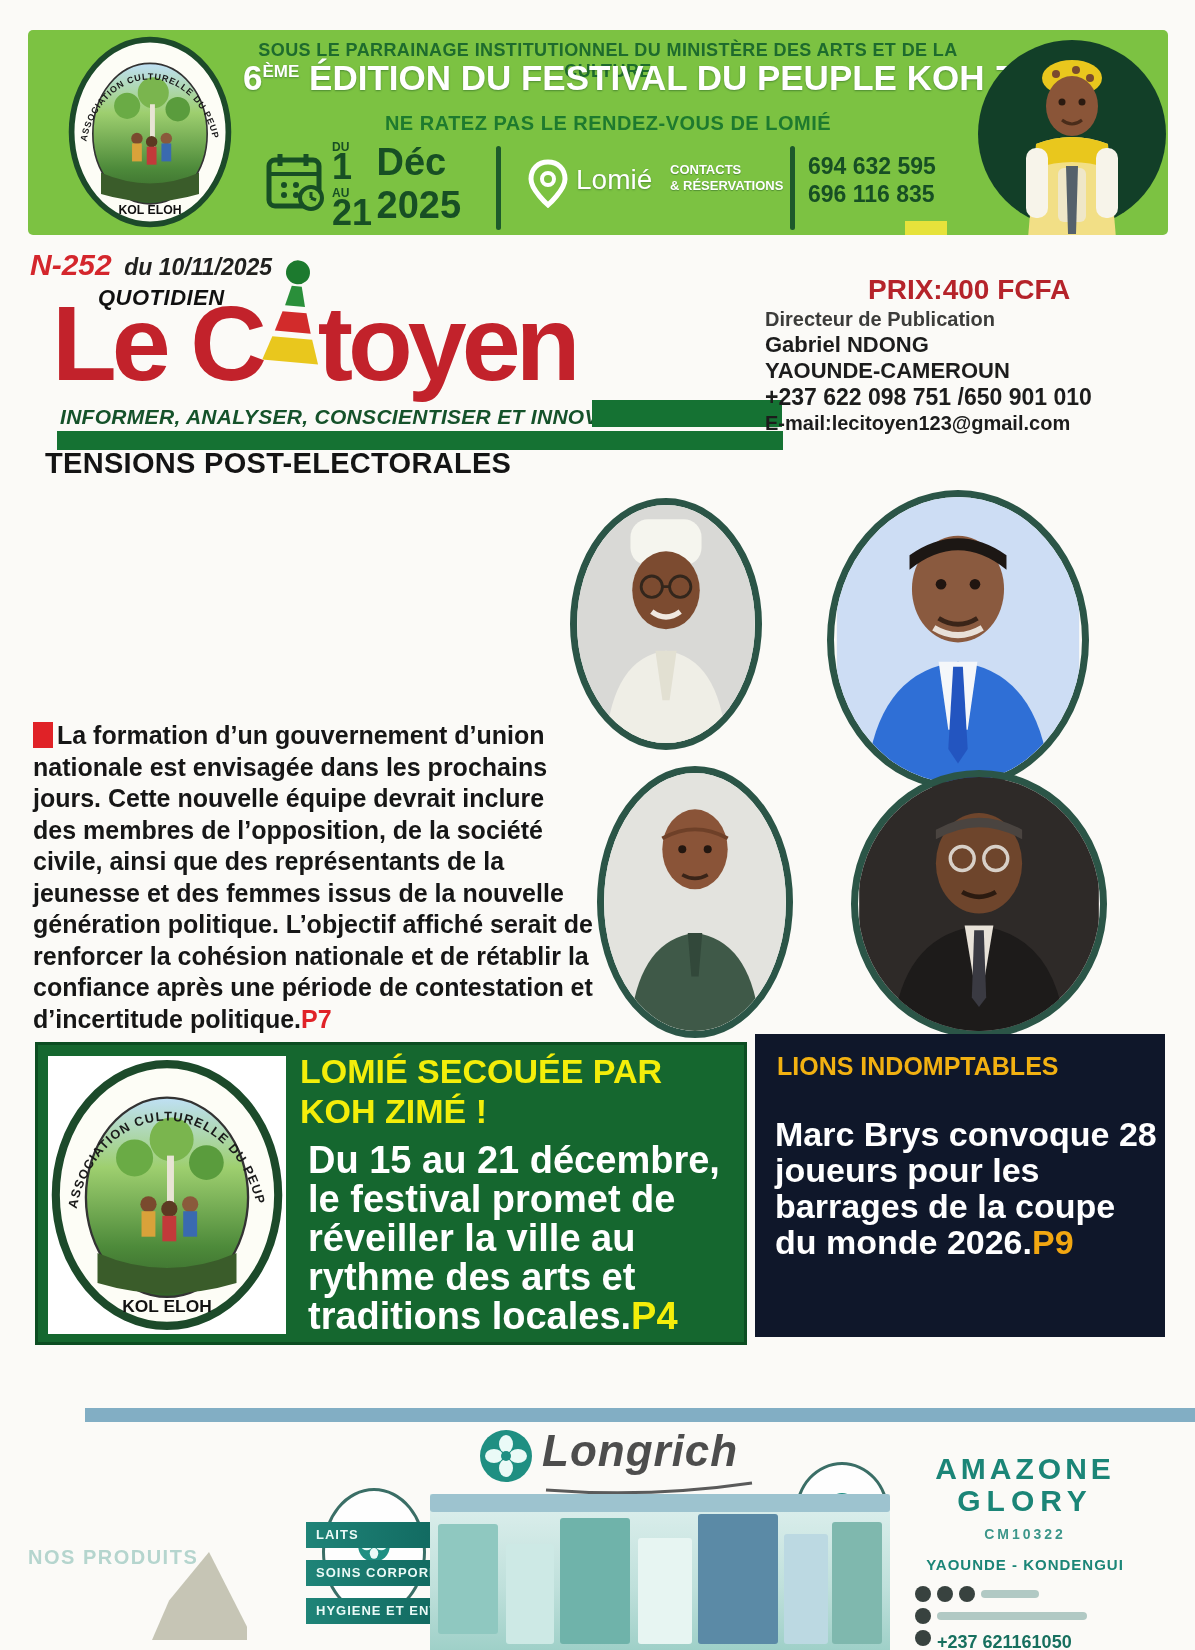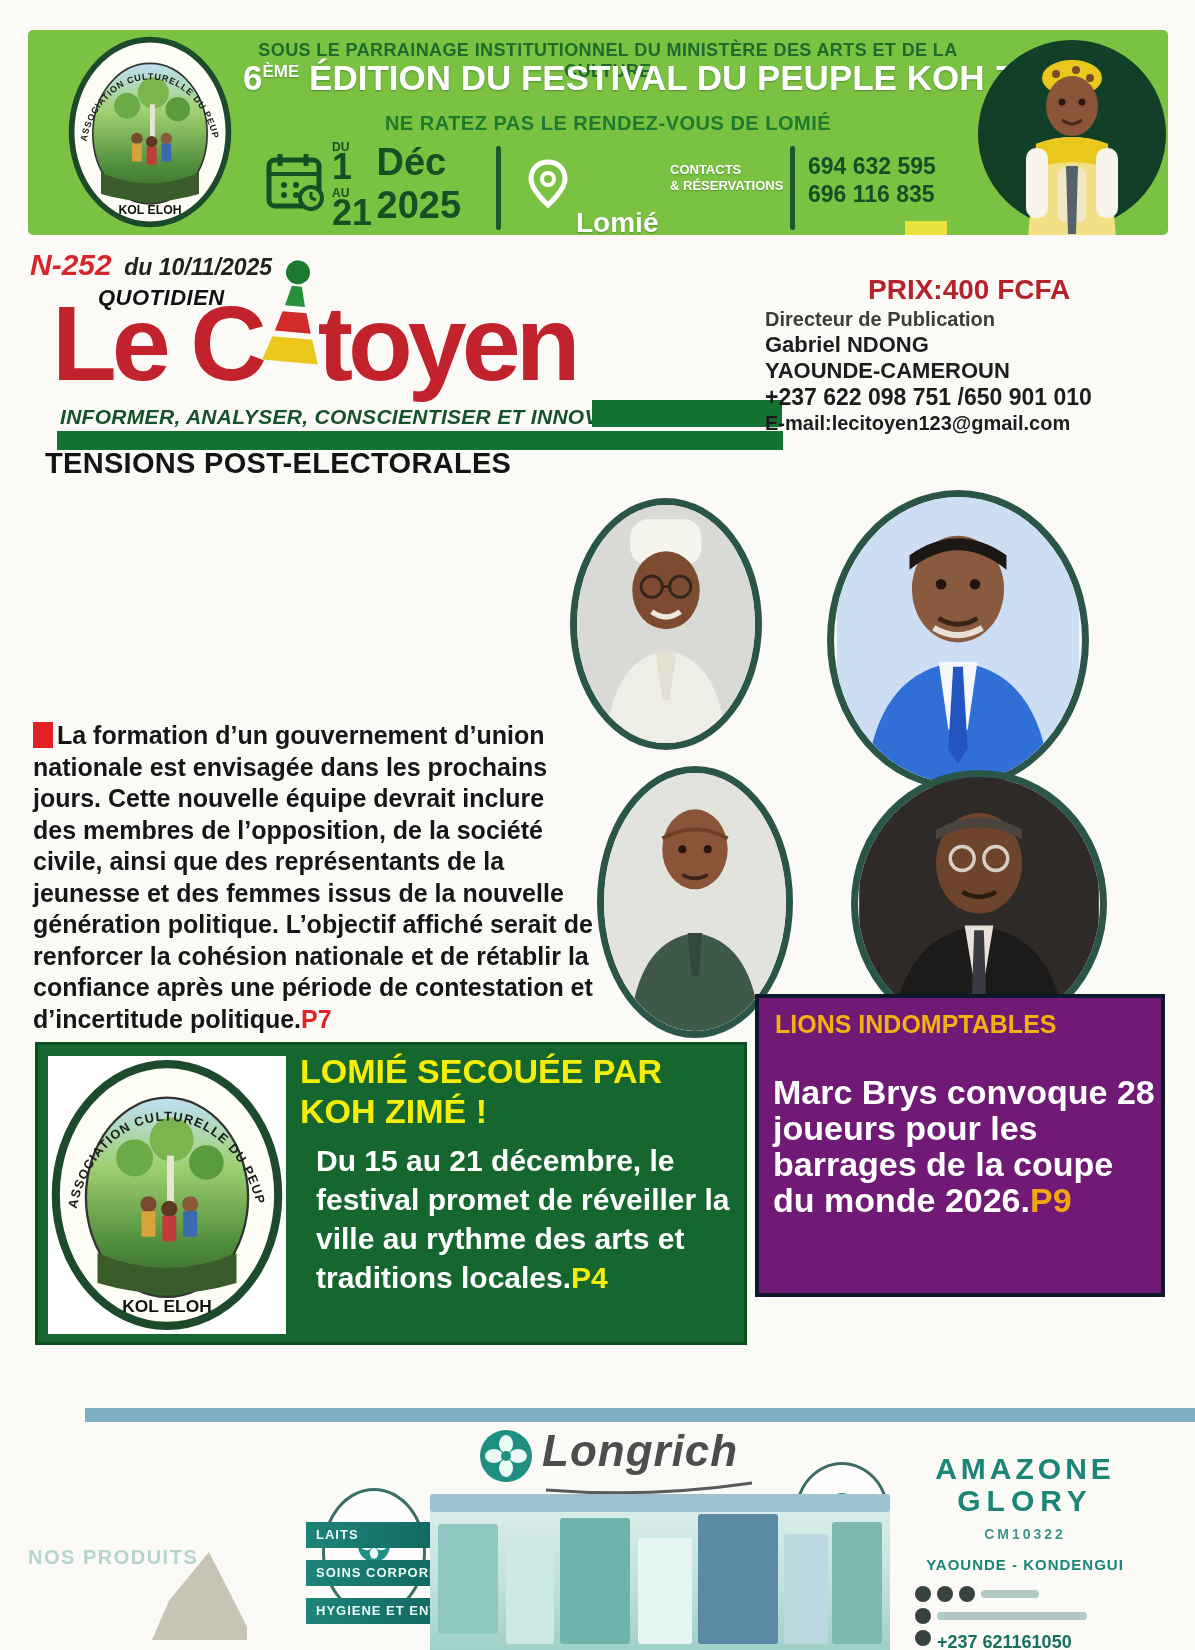--- a/index.html
+++ b/index.html
@@ -15,22 +15,22 @@
           text-shadow:0 1px 2px rgba(20,70,30,.45);white-space:nowrap;}
   .banner .edition-row sup{font-size:17px;}
   .banner .subtitle{position:absolute;left:225px;top:82px;width:710px;text-align:center;
           color:#1e7a2e;font-weight:800;font-size:20px;letter-spacing:.5px;}
   .cal-wrap{position:absolute;left:238px;top:120px;}
   .dates{position:absolute;left:304px;top:112px;color:#174f24;font-weight:800;}
   .d-small{font-size:12px;line-height:10px;}
   .d-big{font-size:36px;line-height:30px;}
   .d-col{display:inline-block;vertical-align:top;}
   .v-div{position:absolute;width:5px;height:84px;background:#1d5a2b;border-radius:3px;top:116px;}
-  .loc{position:absolute;left:548px;top:134px;color:#fff;font-weight:700;font-size:28px;
-       text-shadow:0 1px 2px rgba(20,70,30,.4);margin-top:43px;}
+  .loc{position:absolute;left:548px;top:134px;color:#fff;font-weight:400;font-size:28px;
+       text-shadow:0 1px 2px rgba(20,70,30,.4);}
   .contacts{position:absolute;left:642px;top:132px;color:#fff;font-weight:800;font-size:13px;
        line-height:16px;text-shadow:0 1px 1px rgba(20,70,30,.4);}
   .phones{position:absolute;left:780px;top:122px;color:#174f24;font-weight:800;font-size:23px;
        line-height:28px;}
   .kid-circle{position:absolute;left:950px;top:10px;width:188px;height:188px;border-radius:50%;
        background:#123f28;}
   .kid-svg{position:absolute;left:968px;top:18px;}
   .yellow-chip{position:absolute;left:877px;top:191px;width:42px;height:14px;background:#e6e23b;}
   .banner-emblem{position:absolute;left:24px;top:4px;}
   
@@ -65,25 +65,25 @@
        vertical-align:-4px;}
   .pref-red{color:#e02227;font-weight:800;}
   .portrait{position:absolute;border:7px solid #2b5547;border-radius:50%;overflow:hidden;}
   .portrait svg{display:block;}
   
   .green-box{position:absolute;left:35px;top:1042px;width:712px;height:303px;background:#15672f;
        border:3px solid #0c4d22;box-sizing:border-box;}
   .logo-panel{position:absolute;left:10px;top:11px;width:238px;height:278px;background:#fff;}
   .gb-head{position:absolute;left:262px;top:6px;width:445px;color:#f4ee0a;font-weight:800;
        font-size:34px;line-height:40px;}
-  .gb-body{position:absolute;left:278px;top:96px;width:450px;color:#fff;font-weight:800;
-       font-size:30px;line-height:39px;}
+  .gb-body{position:absolute;left:270px;top:96px;width:450px;color:#fff;font-weight:800;
+       font-size:38px;line-height:39px;}
   .pref-yellow{color:#f4ee0a;font-weight:800;}
-  .red-box{position:absolute;left:755px;top:994px;width:410px;height:303px;background:#701a75;
-       border:4px solid #0f172a;box-sizing:border-box;}
+  .red-box{position:absolute;left:755px;top:1034px;width:410px;height:303px;background:#0f172a;
+       border:6px solid #0f172a;box-sizing:border-box;}
   .rb-kicker{position:absolute;left:16px;top:12px;color:#f2b111;font-weight:800;font-size:25px;}
   .rb-body{position:absolute;left:14px;top:76px;width:390px;color:#fff;font-weight:800;
        font-size:34px;line-height:36px;}
   .pref-orange{color:#f2a711;font-weight:800;}
   
   .blue-bar{position:absolute;left:85px;top:1408px;width:1110px;height:14px;background:#82aec4;}
   .lr-mark{position:absolute;left:478px;top:1428px;}
   .lr-word{position:absolute;left:542px;top:1426px;color:#4d4d4d;font-weight:800;
        font-style:italic;font-size:44px;letter-spacing:1px;}
   .lr-swoosh{position:absolute;left:544px;top:1480px;}

